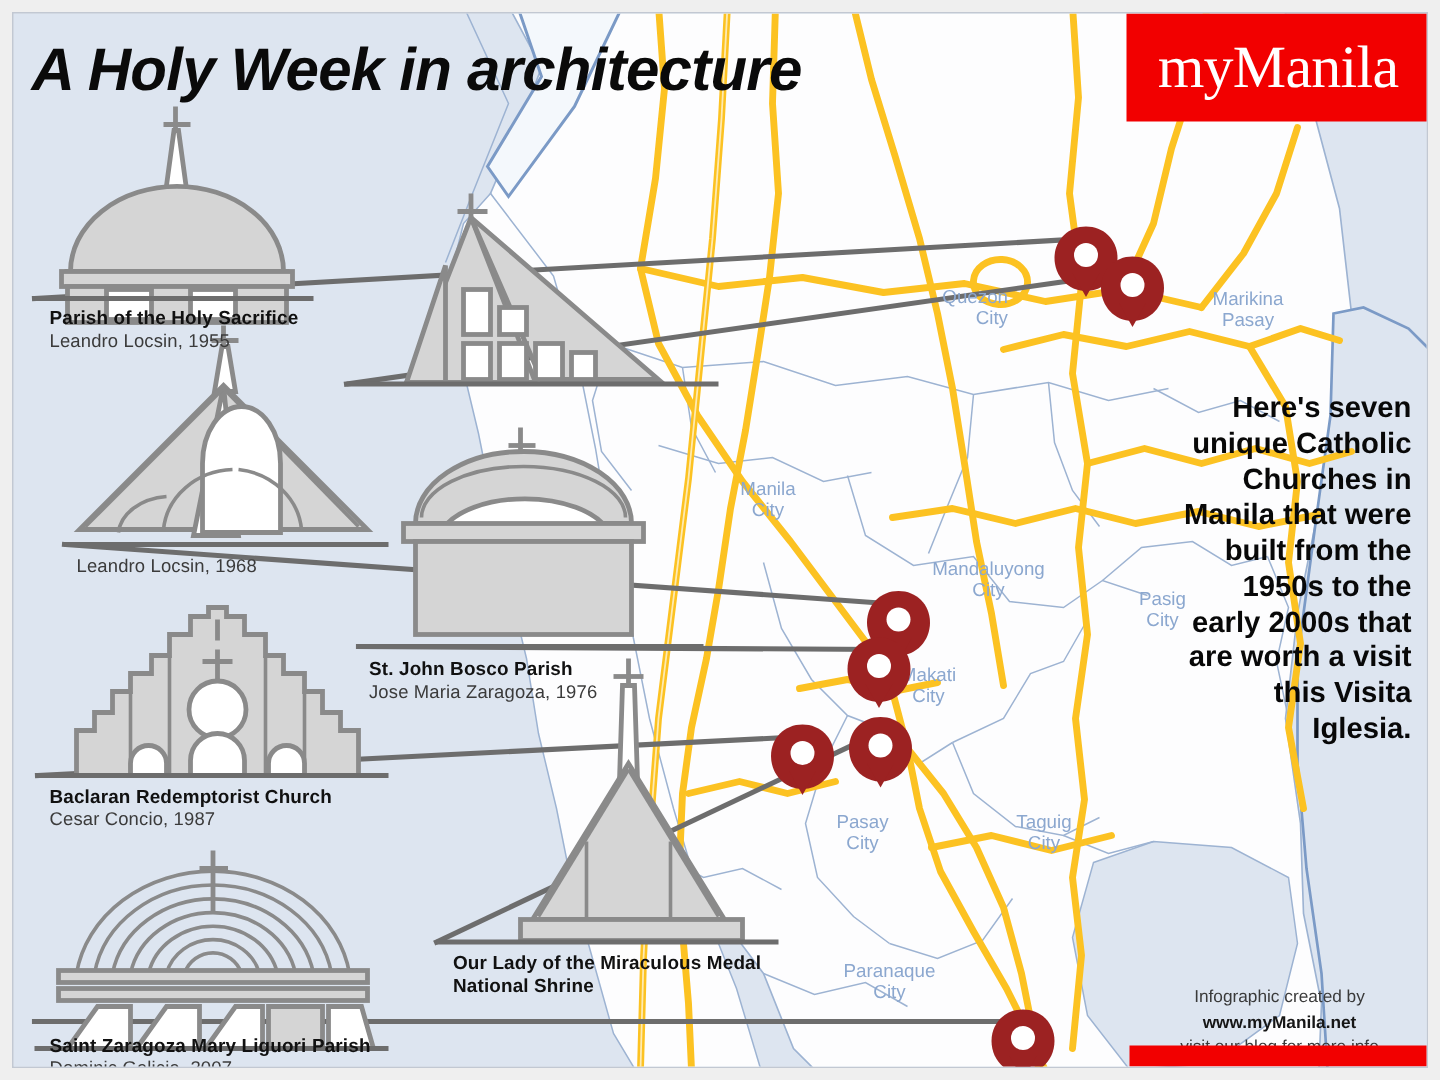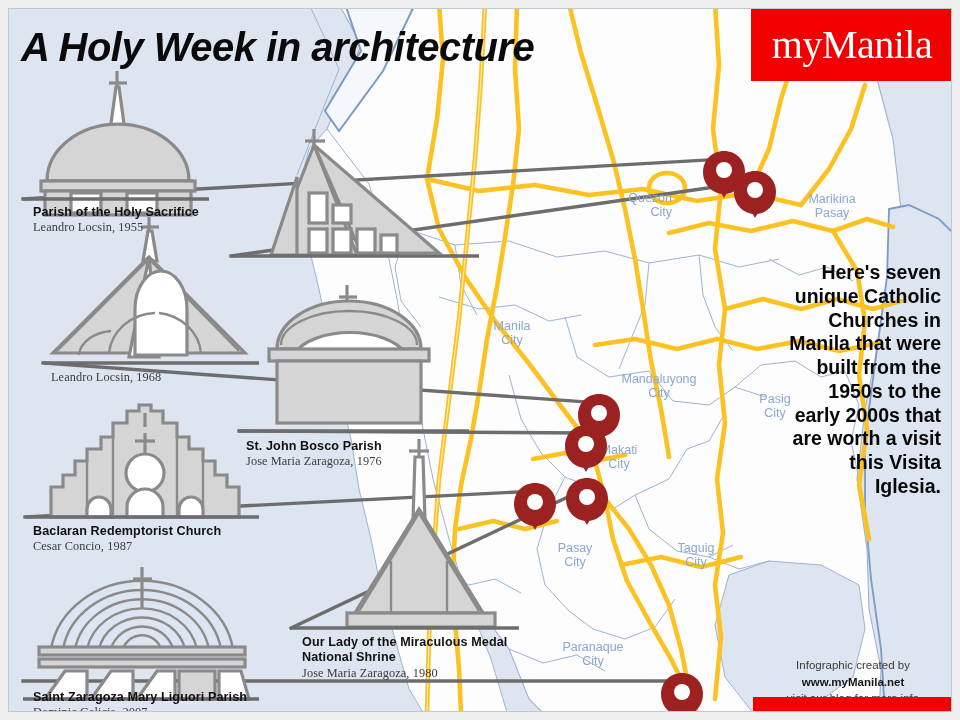--- a/index.html
+++ b/index.html
@@ -104,21 +104,20 @@
   .label .name {
     font-size: 12.6px;
     font-weight: bold;
     color: #111111;
     letter-spacing: 0.1px;
   }
   .label .by {
     font-size: 12.3px;
     color: #3b3b3b;
     letter-spacing: 0.1px;
-    font-family: Liberation Serif, serif;
   }
   .label.wrap { white-space: normal; width: 215px; }
 
   #lbl-holy-sacrifice { left: 24px; top: 196px; }
   #lbl-gesu          { left: 230px; top: 255px; }
   #lbl-andrew        { left: 42px; top: 361px; }
   #lbl-bosco         { left: 237px; top: 430px; }
   #lbl-baclaran      { left: 24px; top: 515px; }
   #lbl-miraculous    { left: 293px; top: 626px; }
   #lbl-alphonsus     { left: 24px; top: 681px; }
@@ -447,21 +446,20 @@
       <div class="by">Jose Maria Zaragoza, 1976</div>
     </div>
 
     <div class="label" id="lbl-baclaran">
       <div class="name">Baclaran Redemptorist Church</div>
       <div class="by">Cesar Concio, 1987</div>
     </div>
 
     <div class="label wrap" id="lbl-miraculous">
       <div class="name">Our Lady of the Miraculous Medal National Shrine</div>
-      <div class="by">Jose Maria Zaragoza, 1980</div>
     </div>
 
     <div class="label" id="lbl-alphonsus">
       <div class="name">Saint Zaragoza Mary Liguori Parish</div>
       <div class="by">Dominic Galicia, 2007</div>
     </div>
 
   </div>
 </div>
 

